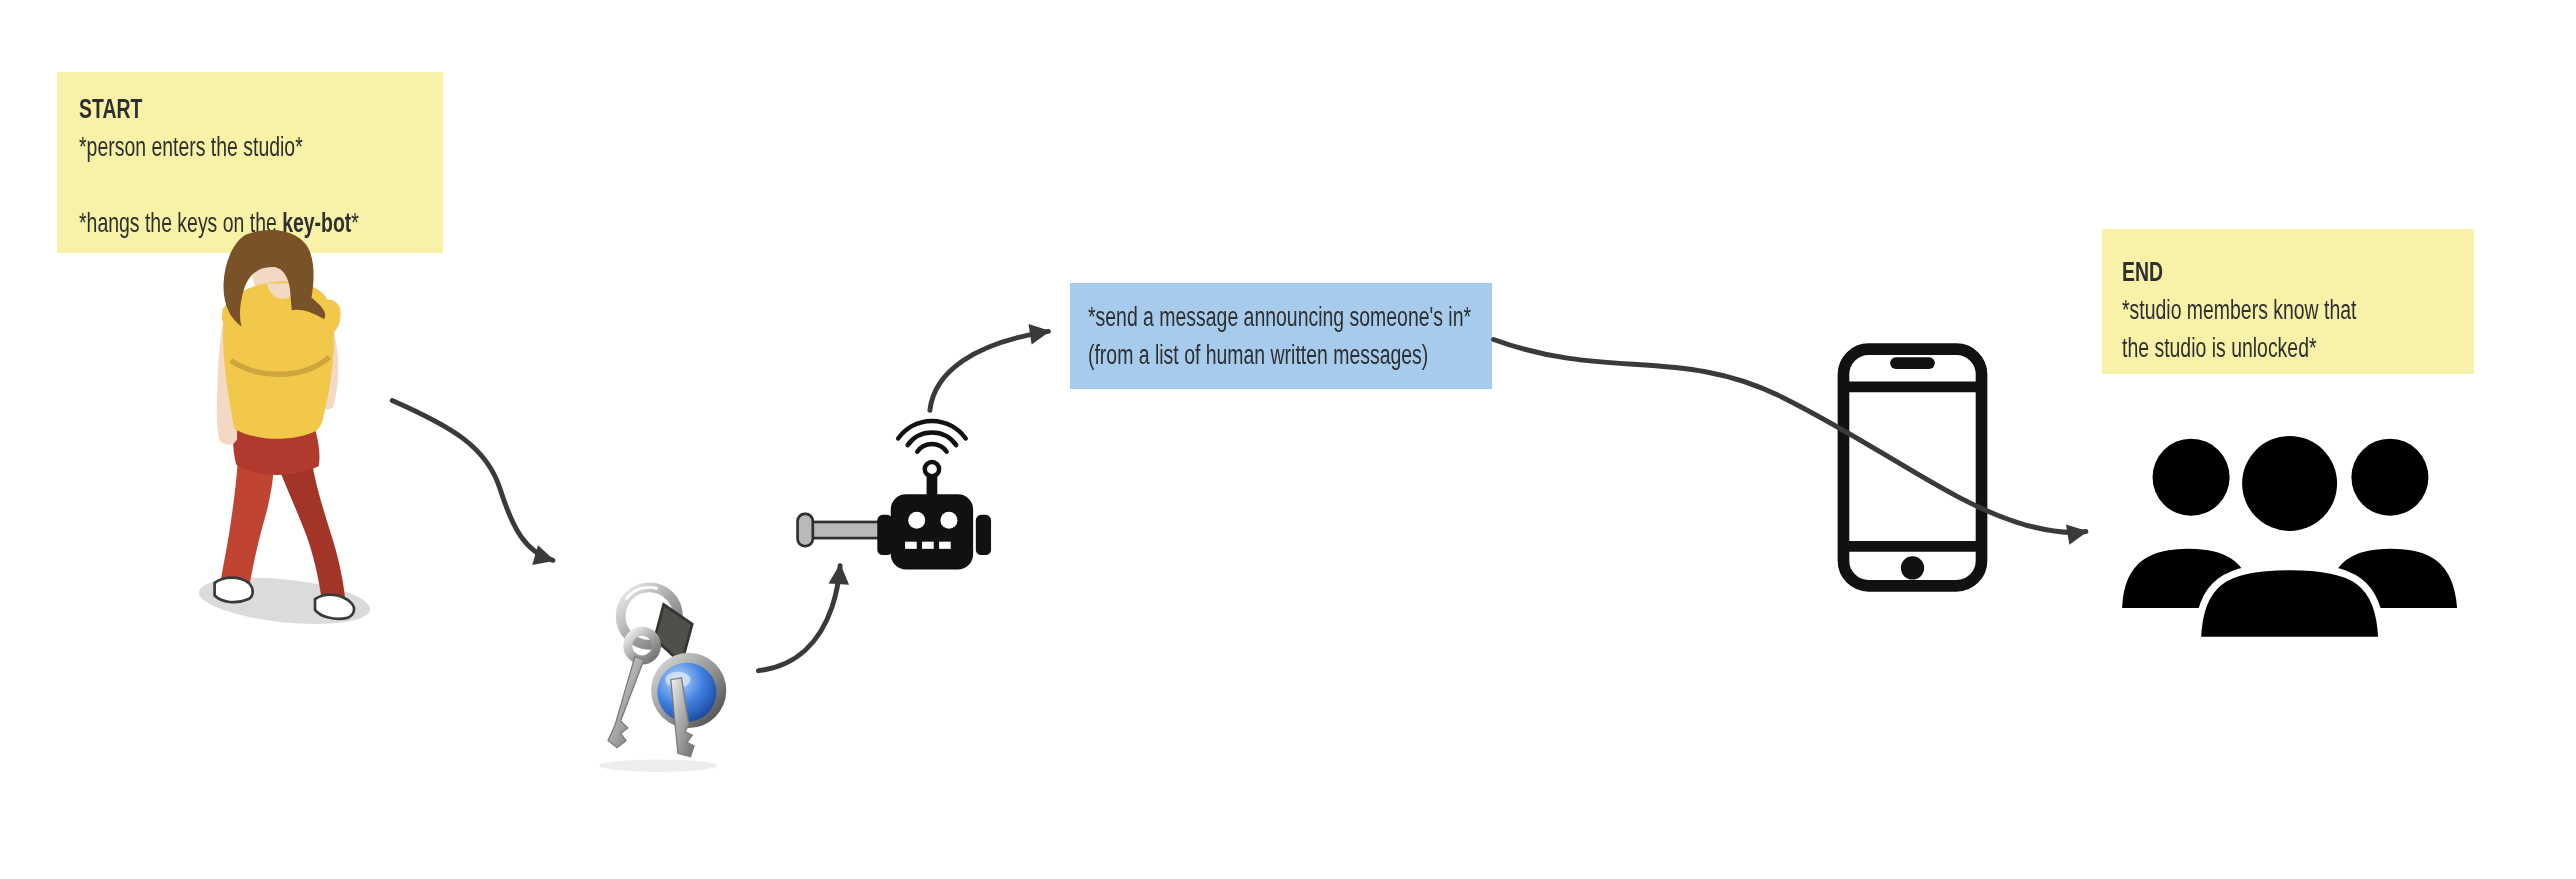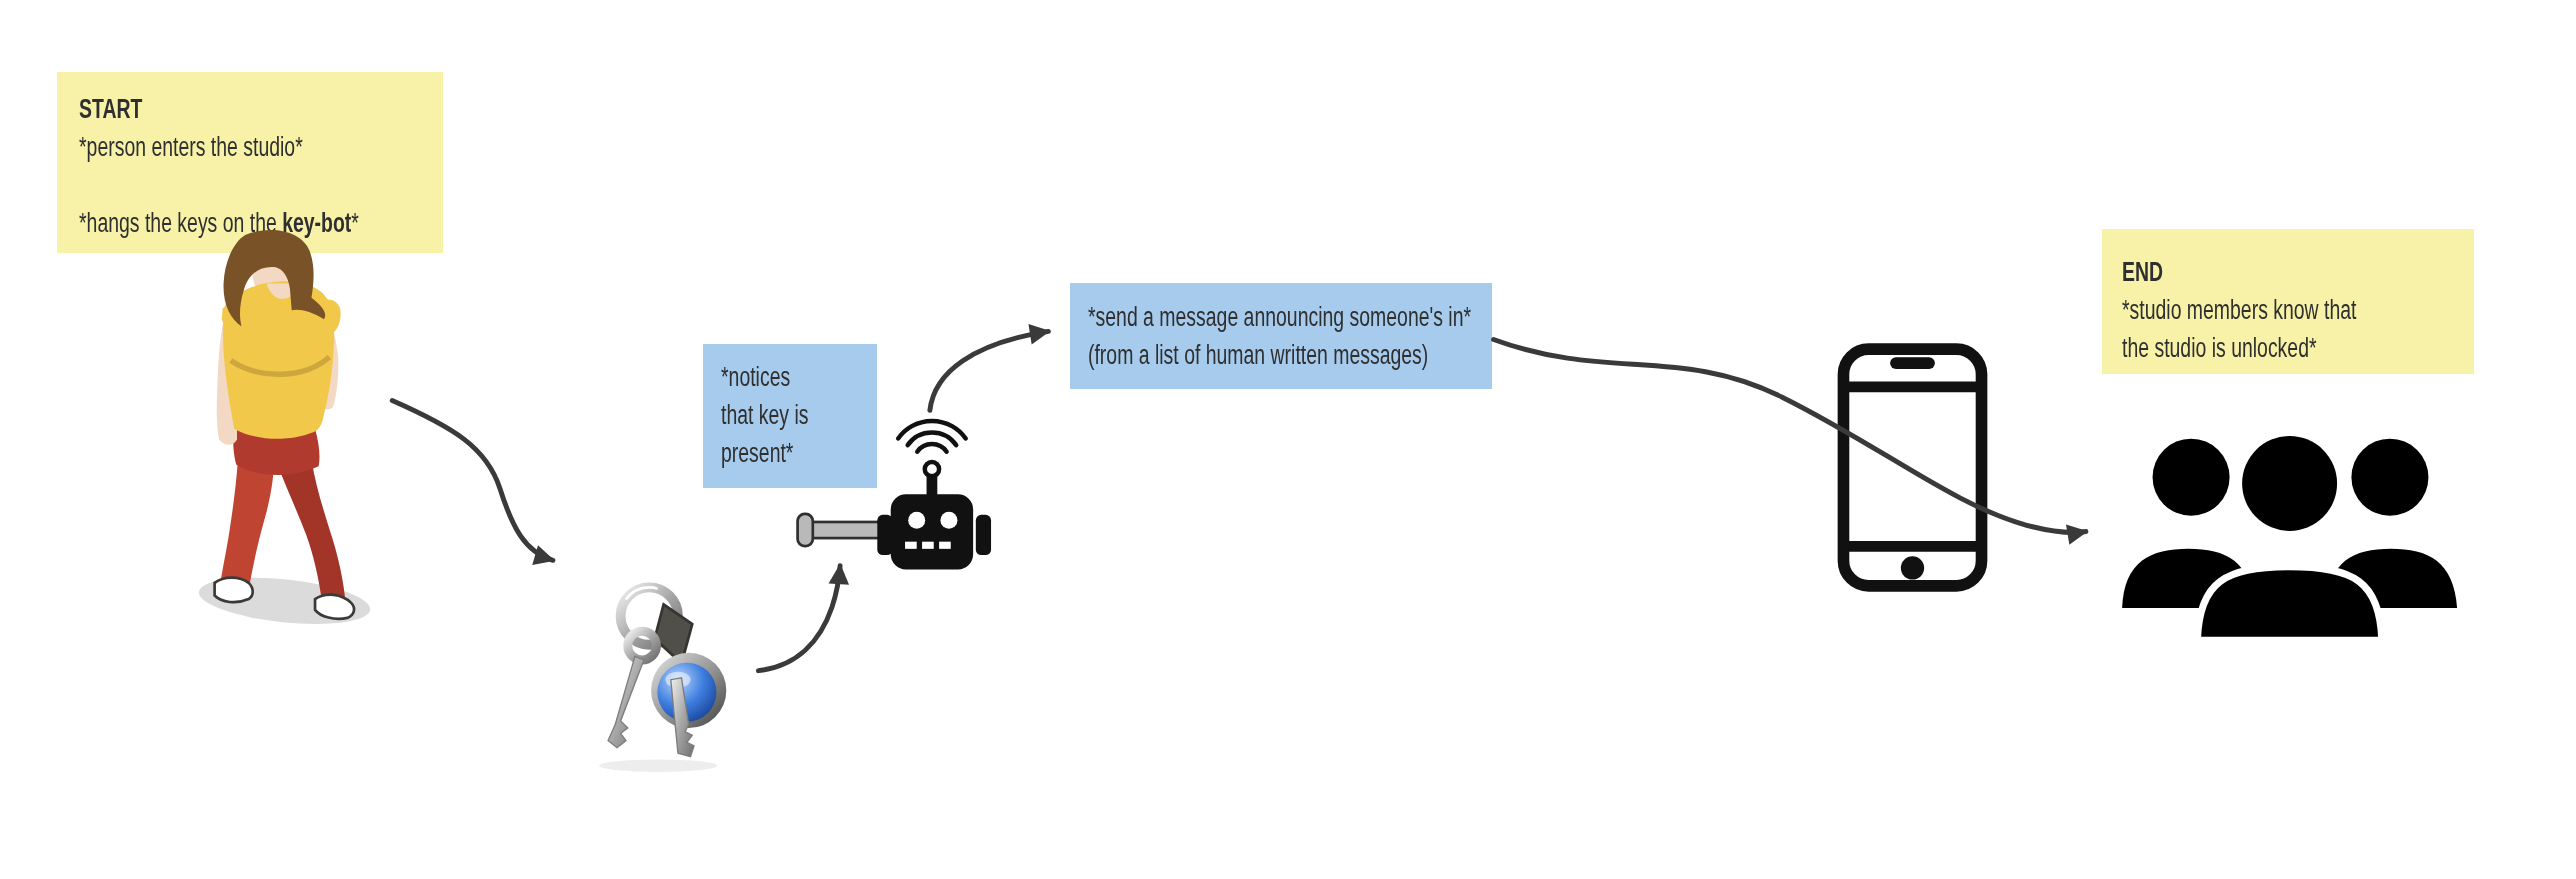--- a/index.html
+++ b/index.html
@@ -97,27 +97,20 @@
     <circle cx="112" cy="130" r="42" fill="url(#fobG)"></circle>
     <circle cx="110" cy="132" r="33" fill="url(#blueG)"></circle>
     <ellipse cx="100" cy="118" rx="14" ry="9" fill="rgba(255,255,255,0.5)"></ellipse>
 
     <circle cx="60" cy="80" r="16" fill="none" stroke="url(#silverG)" stroke-width="10"></circle>
     <path d="M 52,92 L 30,168 L 22,186 L 32,194 L 42,186 L 36,178 L 44,172 L 36,164 L 62,96 Z" fill="url(#silverG)" stroke="#7d7d7d" stroke-width="1.5"></path>
 
     <path d="M 92,118 L 100,200 L 114,204 L 118,192 L 110,188 L 116,180 L 108,176 L 112,168 L 104,116 Z" fill="url(#silverG)" stroke="#7d7d7d" stroke-width="1.5"></path>
   </svg>
 
-  <div class="note note-blue" style="left:703px;top:344px;width:174px;height:144px;padding:14.4px 18px;box-sizing:border-box;">
-    <div class="note-inner">
-      <div class="note-line">*notices</div>
-      <div class="note-line">that key is</div>
-      <div class="note-line">present*</div>
-    </div>
-  </div>
 
   <svg class="abs" style="left:794px;top:415px;" width="206" height="162" viewBox="0 0 230 180">
 
     <g>
       <rect x="18" y="119" width="80" height="18" fill="#b9b9b9" stroke="#2f2f2f" stroke-width="3"></rect>
       <rect x="4" y="110" width="17" height="36" rx="8" fill="#b9b9b9" stroke="#2f2f2f" stroke-width="3"></rect>
     </g>
 
     <g fill="none" stroke="#111111" stroke-width="5" stroke-linecap="round">
       <path d="M 137.6,40.6 A 20 20 0 0 1 170.4,40.6"></path>

